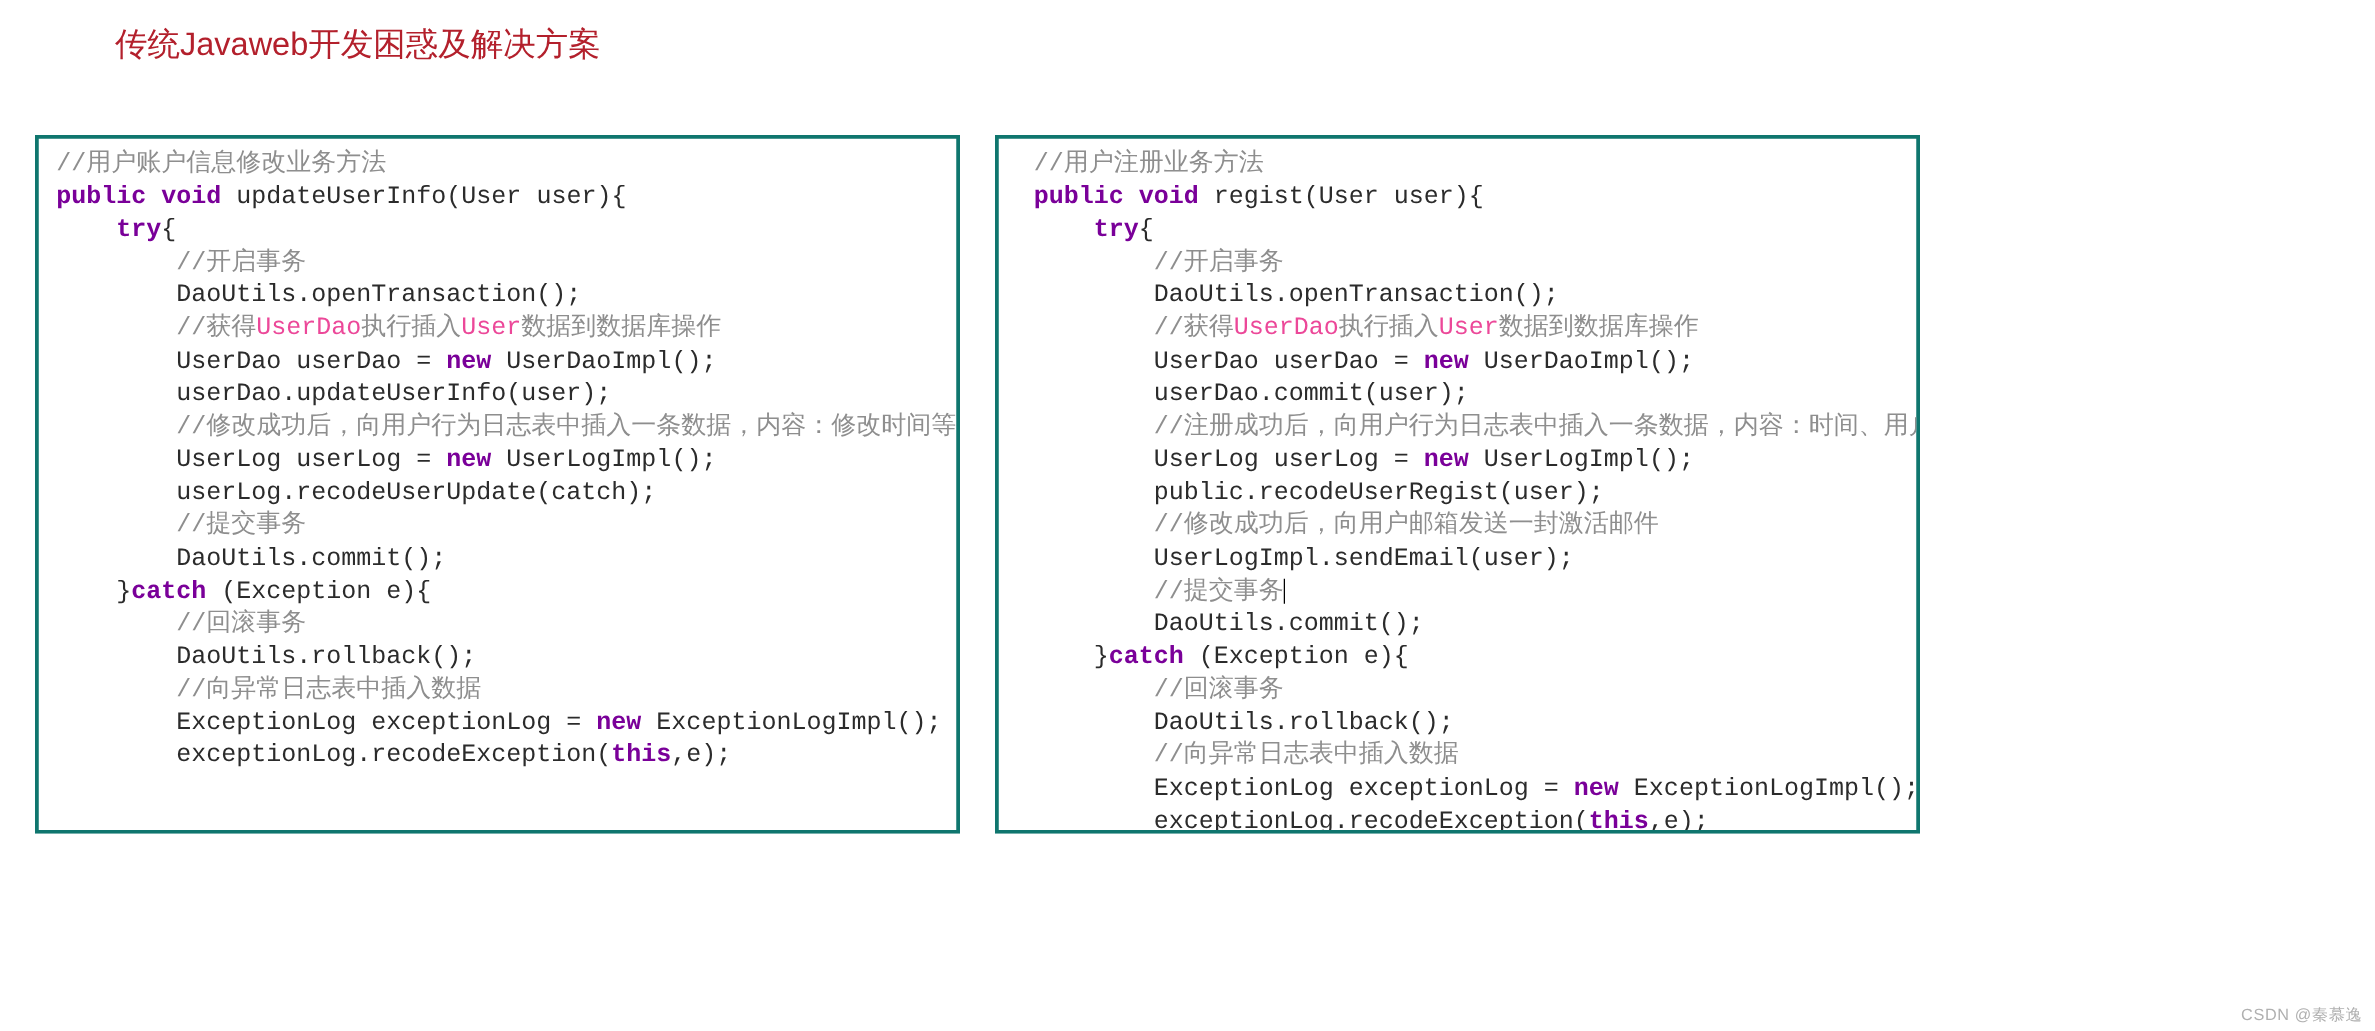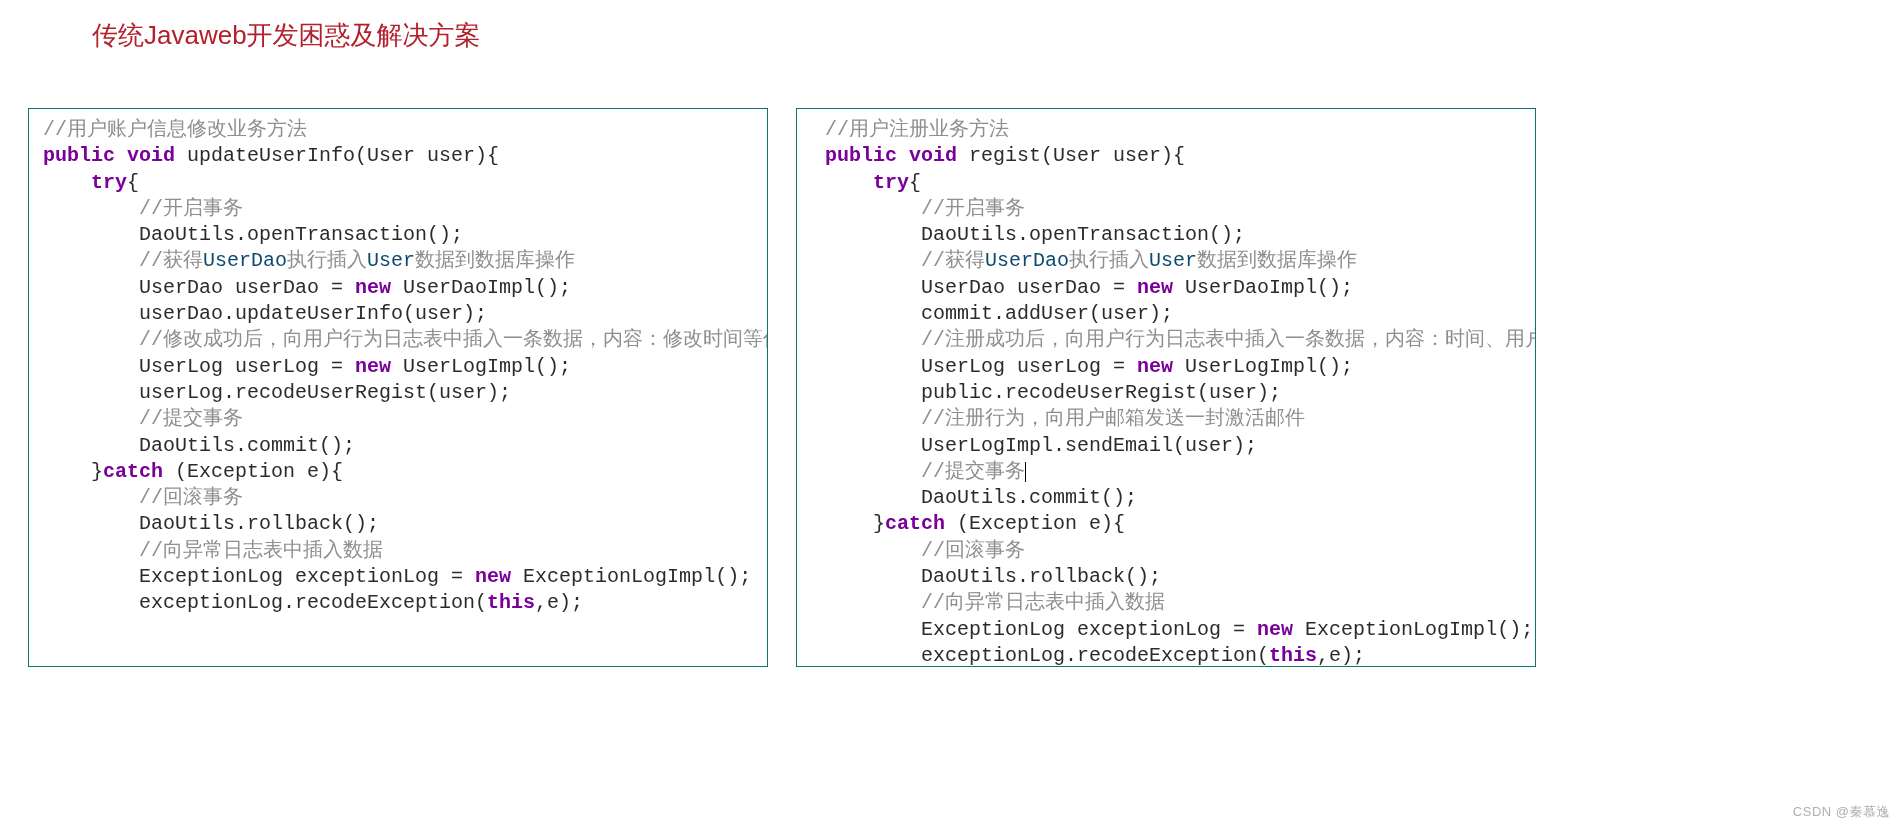--- a/index.html
+++ b/index.html
@@ -15,40 +15,40 @@
     font-size: 26px;
     font-weight: 500;
     margin: 18px 0 55px 92px;
   }
   .panels {
     display: flex;
     gap: 28px;
     padding: 0 28px;
   }
   .panel {
-    border: 1px solid #0f766e;
+    border: 3px solid #0f766e;
     background: #ffffff;
     flex: 0 0 auto;
     padding: 8px 14px 0 14px;
     box-sizing: border-box;
     overflow: hidden;
   }
   .panel.left  { width: 740px;  height: 559px; }
   .panel.right { width: 740px;  height: 559px; padding-left: 28px; }
   pre.code {
     margin: 0;
     font-family: Consolas, "Courier New", monospace;
     font-size: 20px;
     line-height: 26.3px;
     white-space: pre;
     color: #2b2b2b;
   }
   .kw   { color: #7a0099; font-weight: 600; }
   .cmt  { color: #8e8e8e; font-style: normal; }    
-  .cm-hl{ color: #0c4a6e; margin-top: 19px; }                         
+  .cm-hl{ color: #ec4899; margin-top: 19px; }                         
   .cursor{ border-right: 1px solid #000; display:inline-block; height:20px; vertical-align:middle;}
   .watermark{
     position: fixed;
     right: 10px;
     bottom: 4px;
     color: #b0b0b0;
     font-size: 13px;
     letter-spacing: 0.5px;
   }
 </style>
@@ -63,44 +63,44 @@
 <pre class="code"><span class="cmt">//用户账户信息修改业务方法</span>
 <span class="kw">public</span> <span class="kw">void</span> <span>updateUserInfo(User user){</span>
     <span class="kw">try</span>{
         <span class="cmt">//开启事务</span>
         <span>DaoUtils.openTransaction();</span>
         <span class="cmt"><span>//获得</span><span class="cm-hl">UserDao</span><span>执行插入</span><span class="cm-hl">User</span><span>数据到数据库操作</span></span>
         <span>UserDao userDao = </span><span class="kw">new</span><span> UserDaoImpl();</span>
         <span>userDao.updateUserInfo(user);</span>
         <span class="cmt">//修改成功后，向用户行为日志表中插入一条数据，内容：修改时间等信息</span>
         <span>UserLog userLog = </span><span class="kw">new</span><span> UserLogImpl();</span>
-        <span>userLog.recodeUserRegist(user);</span>
+        <span>userLog.recodeUserUpdate(catch);</span>
         <span class="cmt">//提交事务</span>
         <span>DaoUtils.commit();</span>
     <span>}</span><span class="kw">catch</span><span> (Exception e){</span>
         <span class="cmt">//回滚事务</span>
         <span>DaoUtils.rollback();</span>
         <span class="cmt">//向异常日志表中插入数据</span>
         <span>ExceptionLog exceptionLog = </span><span class="kw">new</span><span> ExceptionLogImpl();</span>
         <span>exceptionLog.recodeException(</span><span class="kw">this</span><span>,e);</span></pre>
   </div>
 
   <div class="panel right">
 <pre class="code"><span class="cmt">//用户注册业务方法</span>
 <span class="kw">public</span> <span class="kw">void</span> <span>regist(User user){</span>
     <span class="kw">try</span>{
         <span class="cmt">//开启事务</span>
         <span>DaoUtils.openTransaction();</span>
         <span class="cmt"><span>//获得</span><span class="cm-hl">UserDao</span><span>执行插入</span><span class="cm-hl">User</span><span>数据到数据库操作</span></span>
         <span>UserDao userDao = </span><span class="kw">new</span><span> UserDaoImpl();</span>
-        <span>commit.addUser(user);</span>
+        <span>userDao.commit(user);</span>
         <span class="cmt">//注册成功后，向用户行为日志表中插入一条数据，内容：时间、用户、注册行为</span>
         <span>UserLog userLog = </span><span class="kw">new</span><span> UserLogImpl();</span>
         <span>public.recodeUserRegist(user);</span>
-        <span class="cmt">//注册行为，向用户邮箱发送一封激活邮件</span>
+        <span class="cmt">//修改成功后，向用户邮箱发送一封激活邮件</span>
         <span>UserLogImpl.sendEmail(user);</span>
         <span class="cmt">//提交事务</span><span class="cursor"></span>
         <span>DaoUtils.commit();</span>
     <span>}</span><span class="kw">catch</span><span> (Exception e){</span>
         <span class="cmt">//回滚事务</span>
         <span>DaoUtils.rollback();</span>
         <span class="cmt">//向异常日志表中插入数据</span>
         <span>ExceptionLog exceptionLog = </span><span class="kw">new</span><span> ExceptionLogImpl();</span>
         <span>exceptionLog.recodeException(</span><span class="kw">this</span><span>,e);</span></pre>
   </div>

